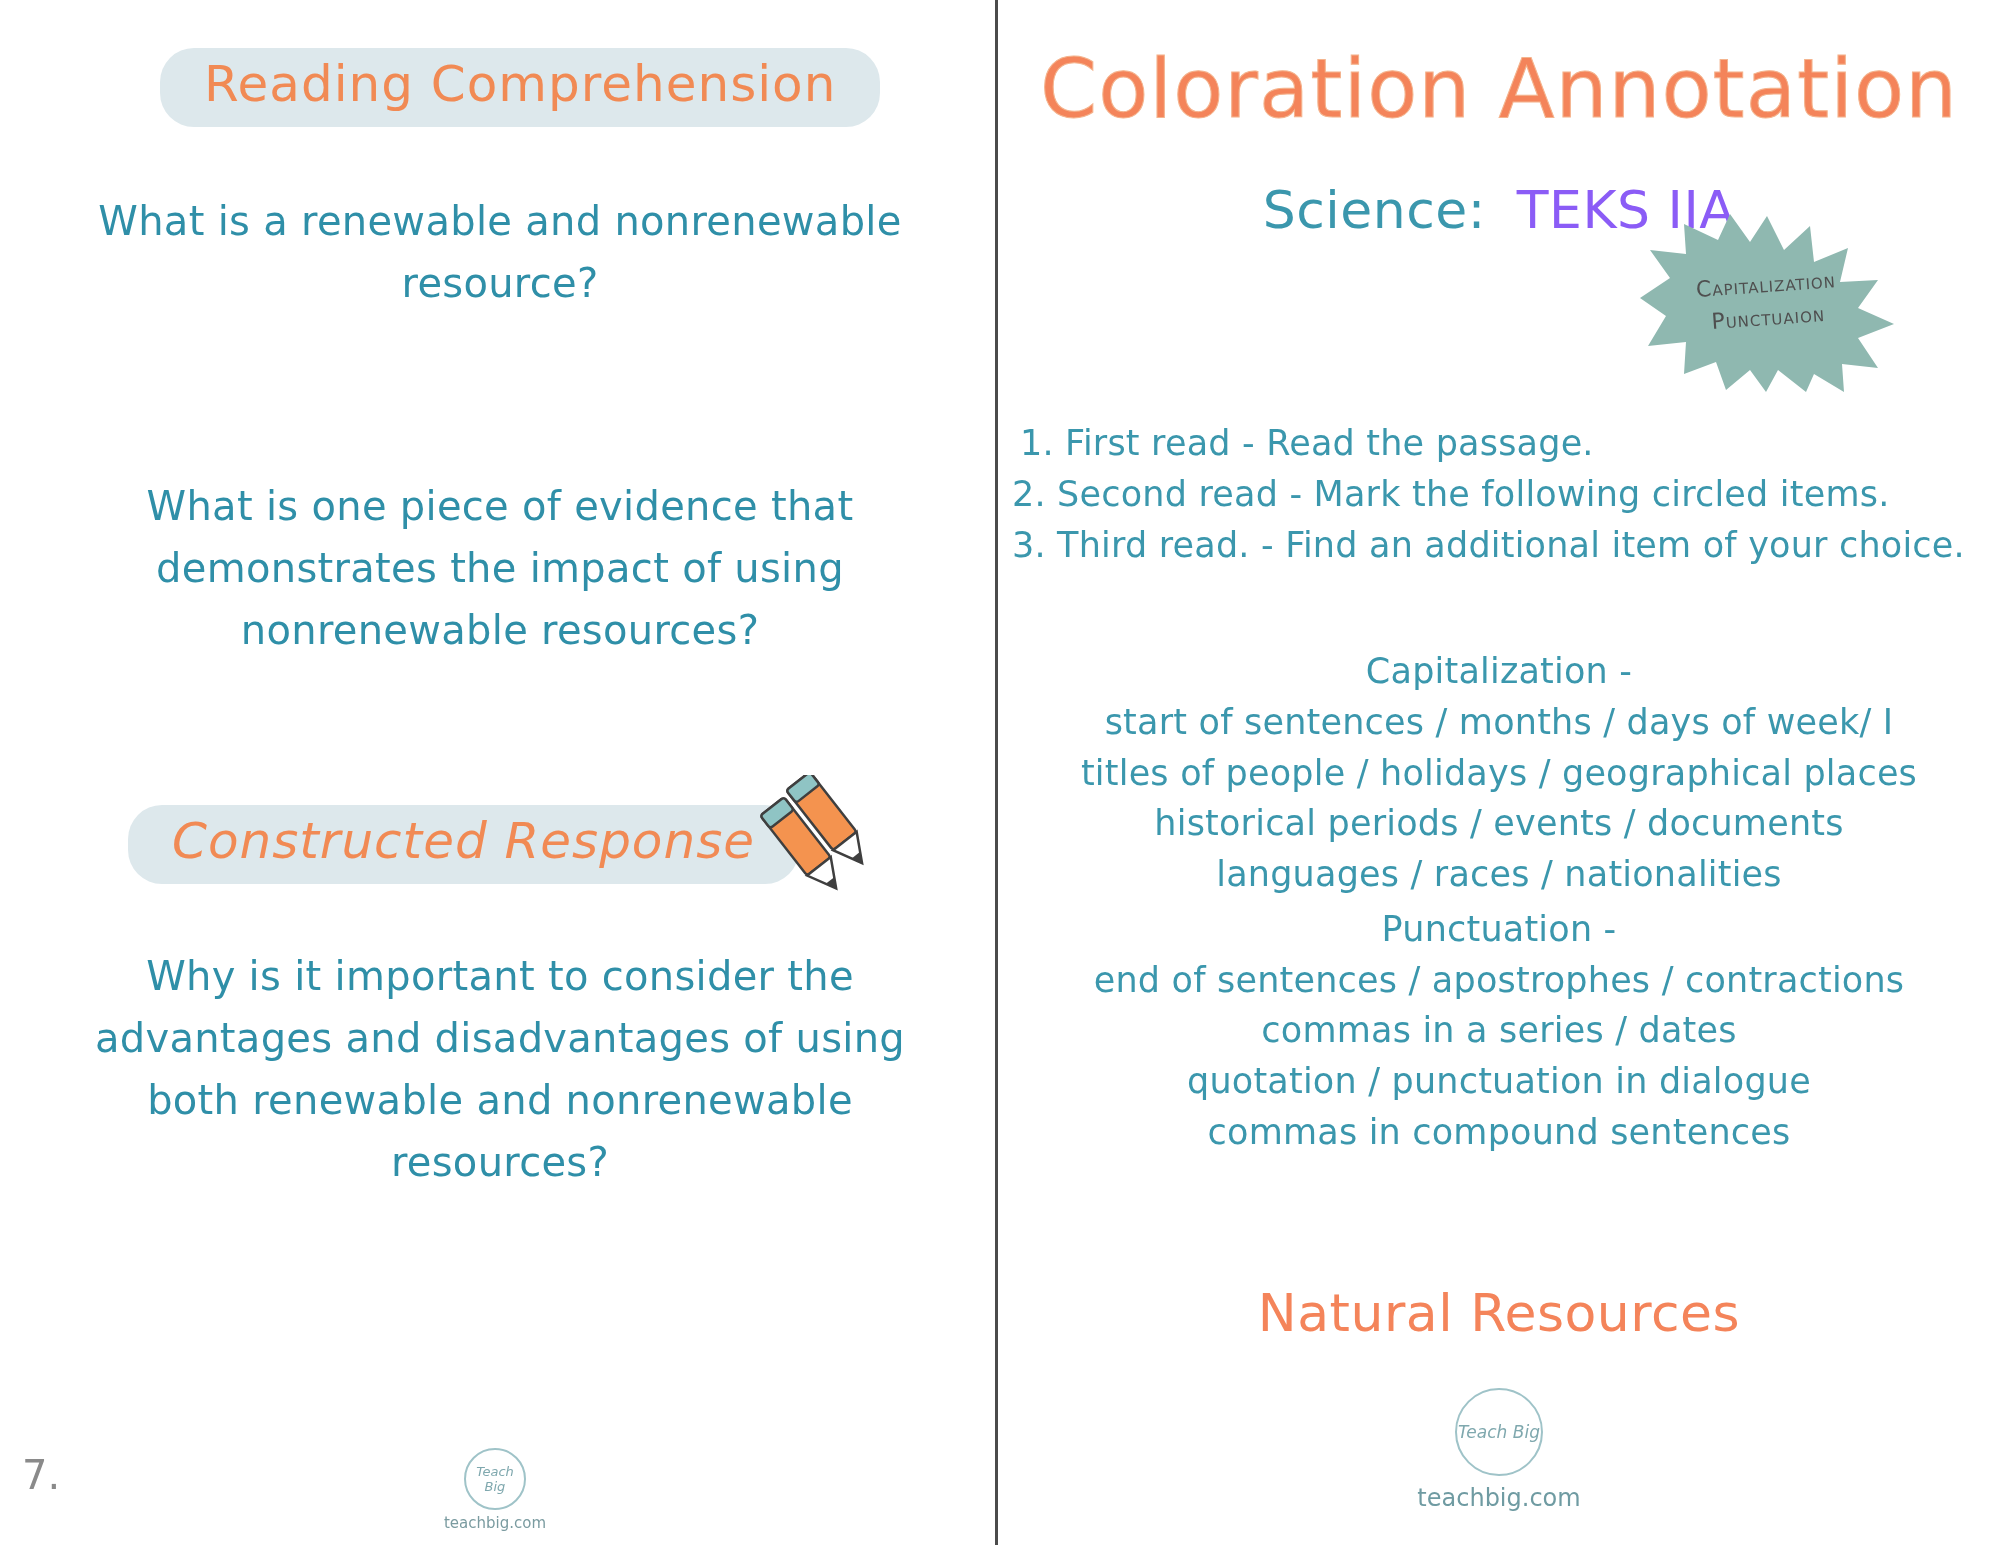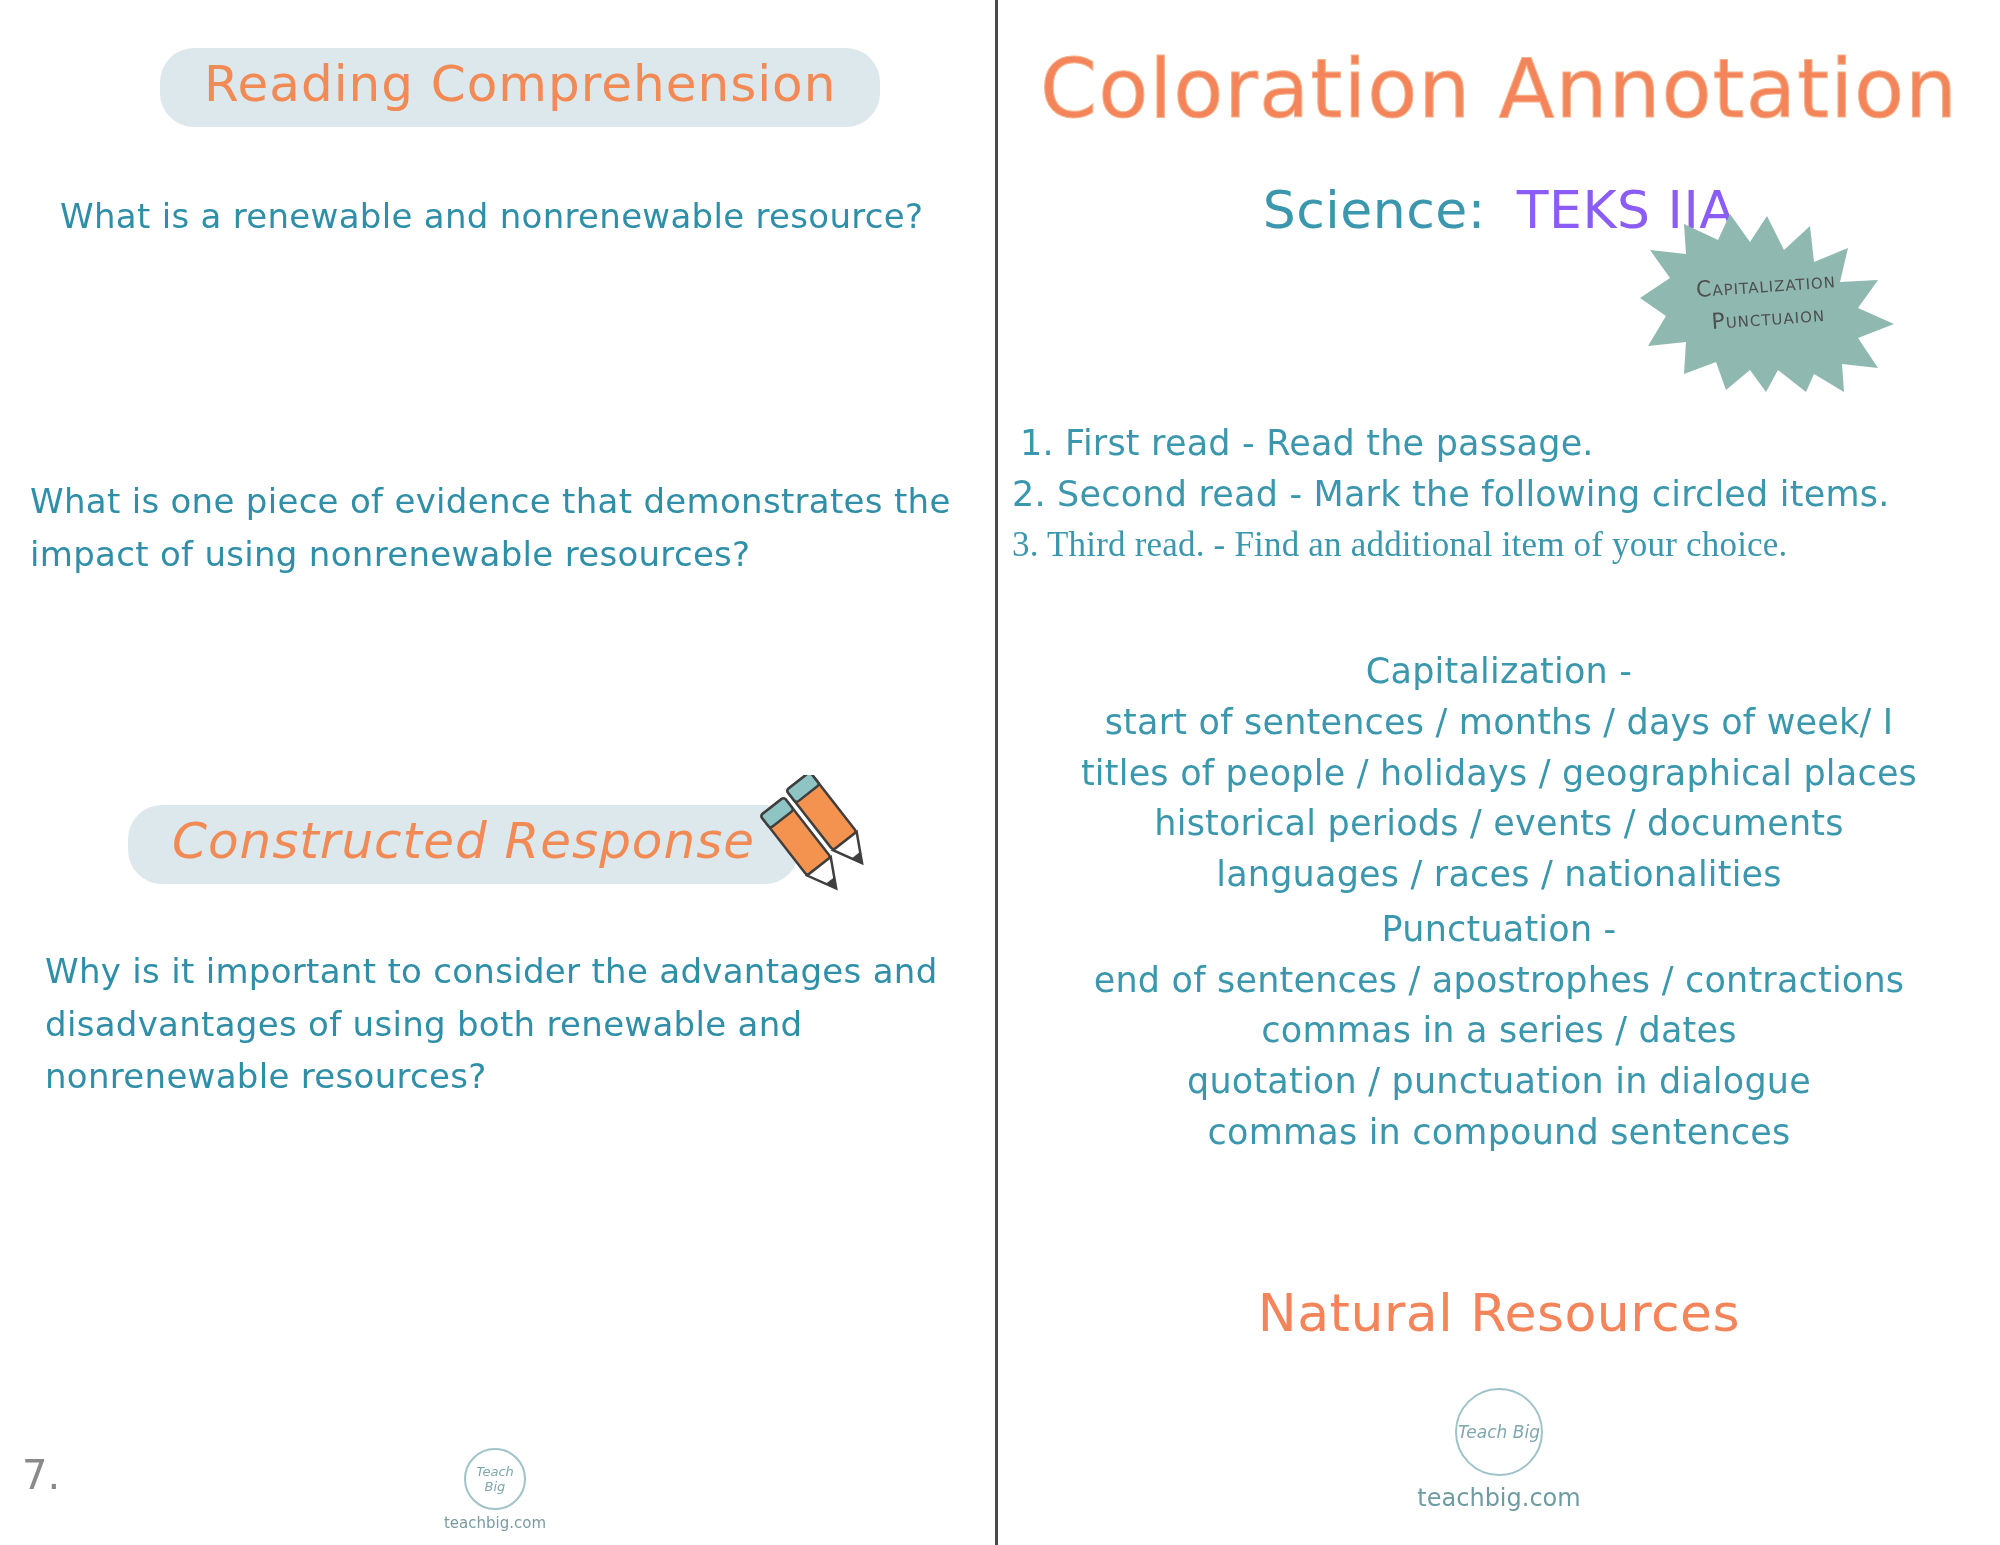--- a/index.html
+++ b/index.html
@@ -51,23 +51,23 @@
     position: absolute;
     left: 160px; top: 48px;
   }
   #cr-pill {
     position: absolute;
     left: 128px; top: 805px; font-style: italic;
   }
 
   .q {
     position: absolute;
-    text-align: left;
+    text-align: center;
     color: #2f8fa8;
-    font-size: 34px;
+    font-size: 40px;
     line-height: 1.55;
     letter-spacing: 0.3px;
   }
   #q1 { left: 60px; top: 190px; width: 880px; }
   #q2 { left: 30px; top: 475px; width: 940px; }
   #q3 { left: 45px; top: 945px; width: 910px; }
 
   
   .pencils {
     position: absolute;
@@ -168,21 +168,21 @@
     left: 12px; top: 418px;
     width: 985px;
     color: #3b97ad;
     font-size: 35px;
     line-height: 1.45;
     letter-spacing: 0.2px;
   }
   .steps div { white-space: nowrap; }
   #step-1 { padding-left: 10px; }
   #step-2 { padding-left: 2px; }
-  #step-3 { padding-left: 2px; font-family: Liberation Serif, serif; }
+  #step-3 { padding-left: 2px; }
 
   .rules {
     position: absolute;
     left: 0; top: 642px;
     width: 1002px;
     text-align: center;
     color: #3b97ad;
     font-size: 35px;
     line-height: 1.45;
     letter-spacing: 0.2px;

